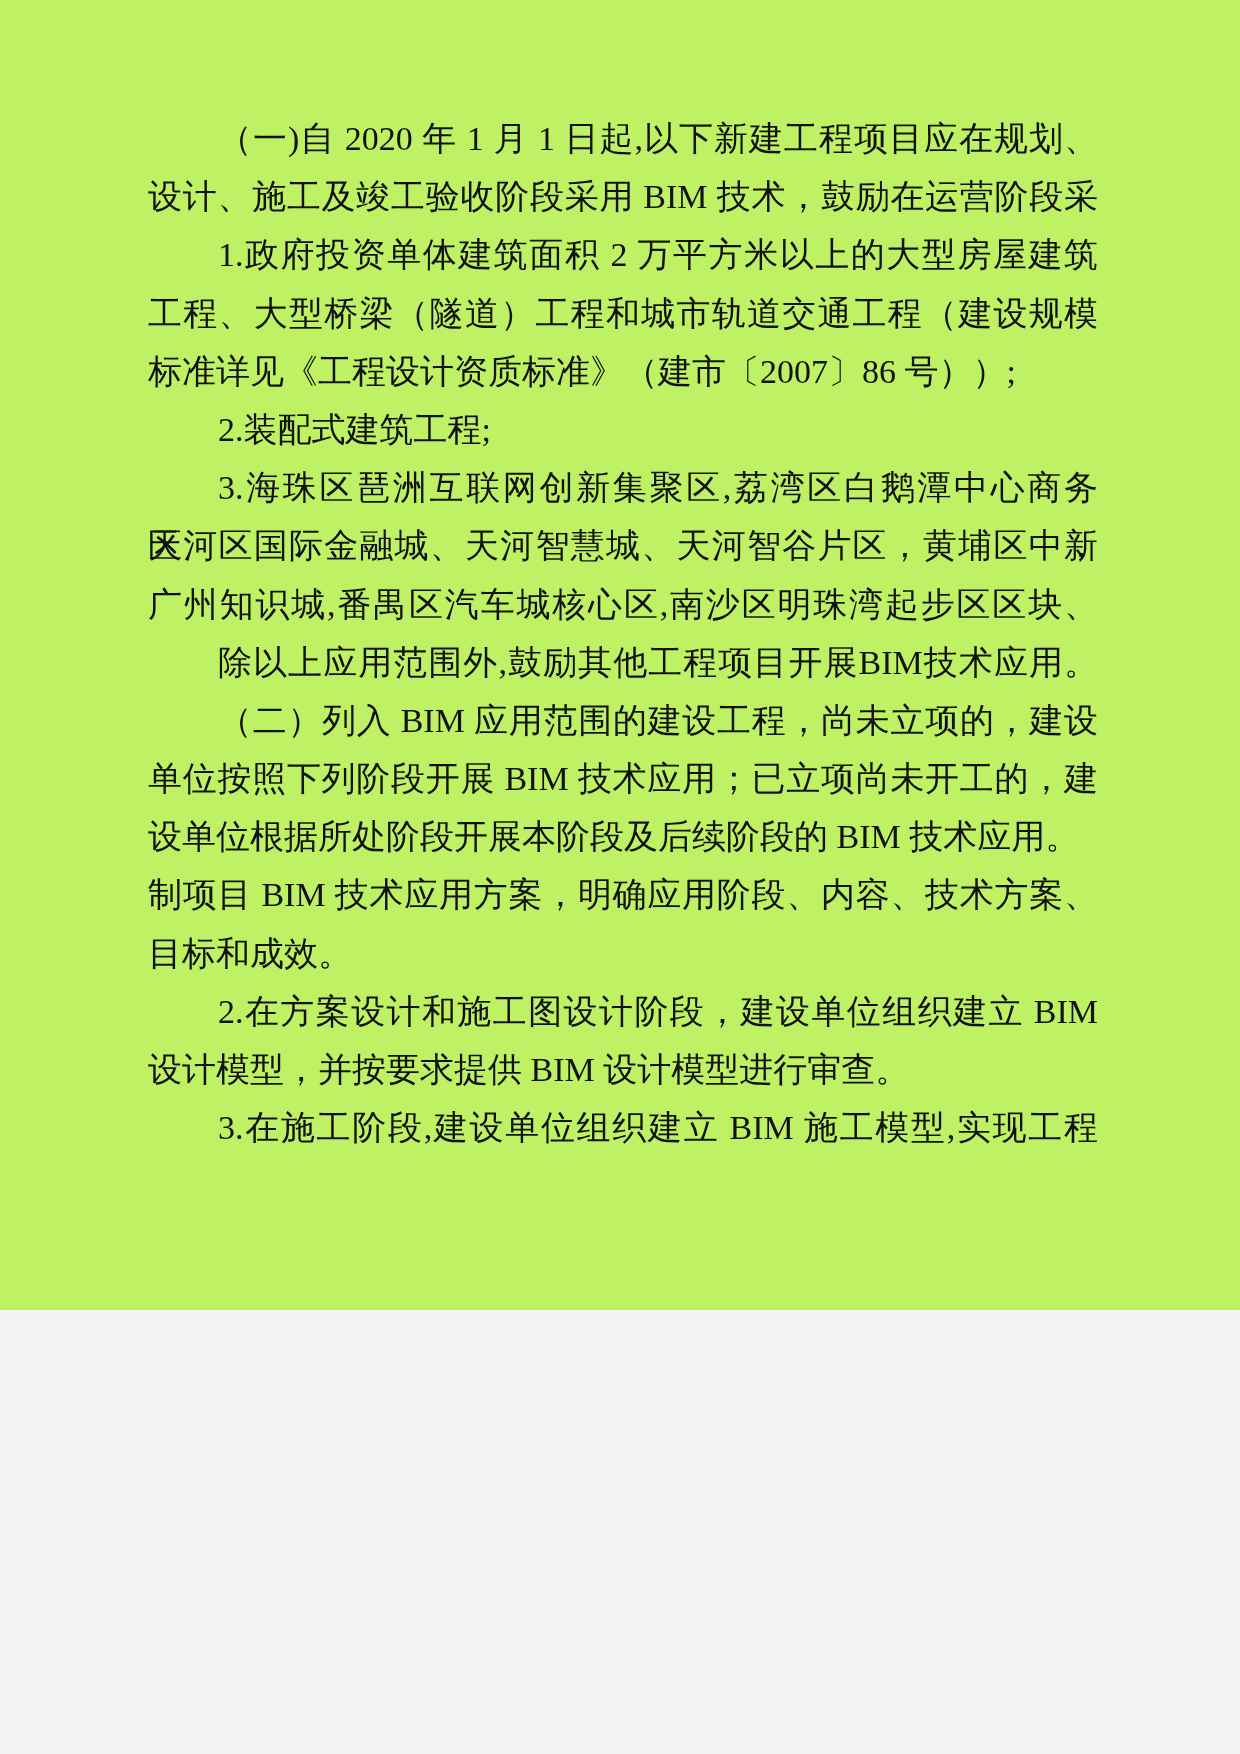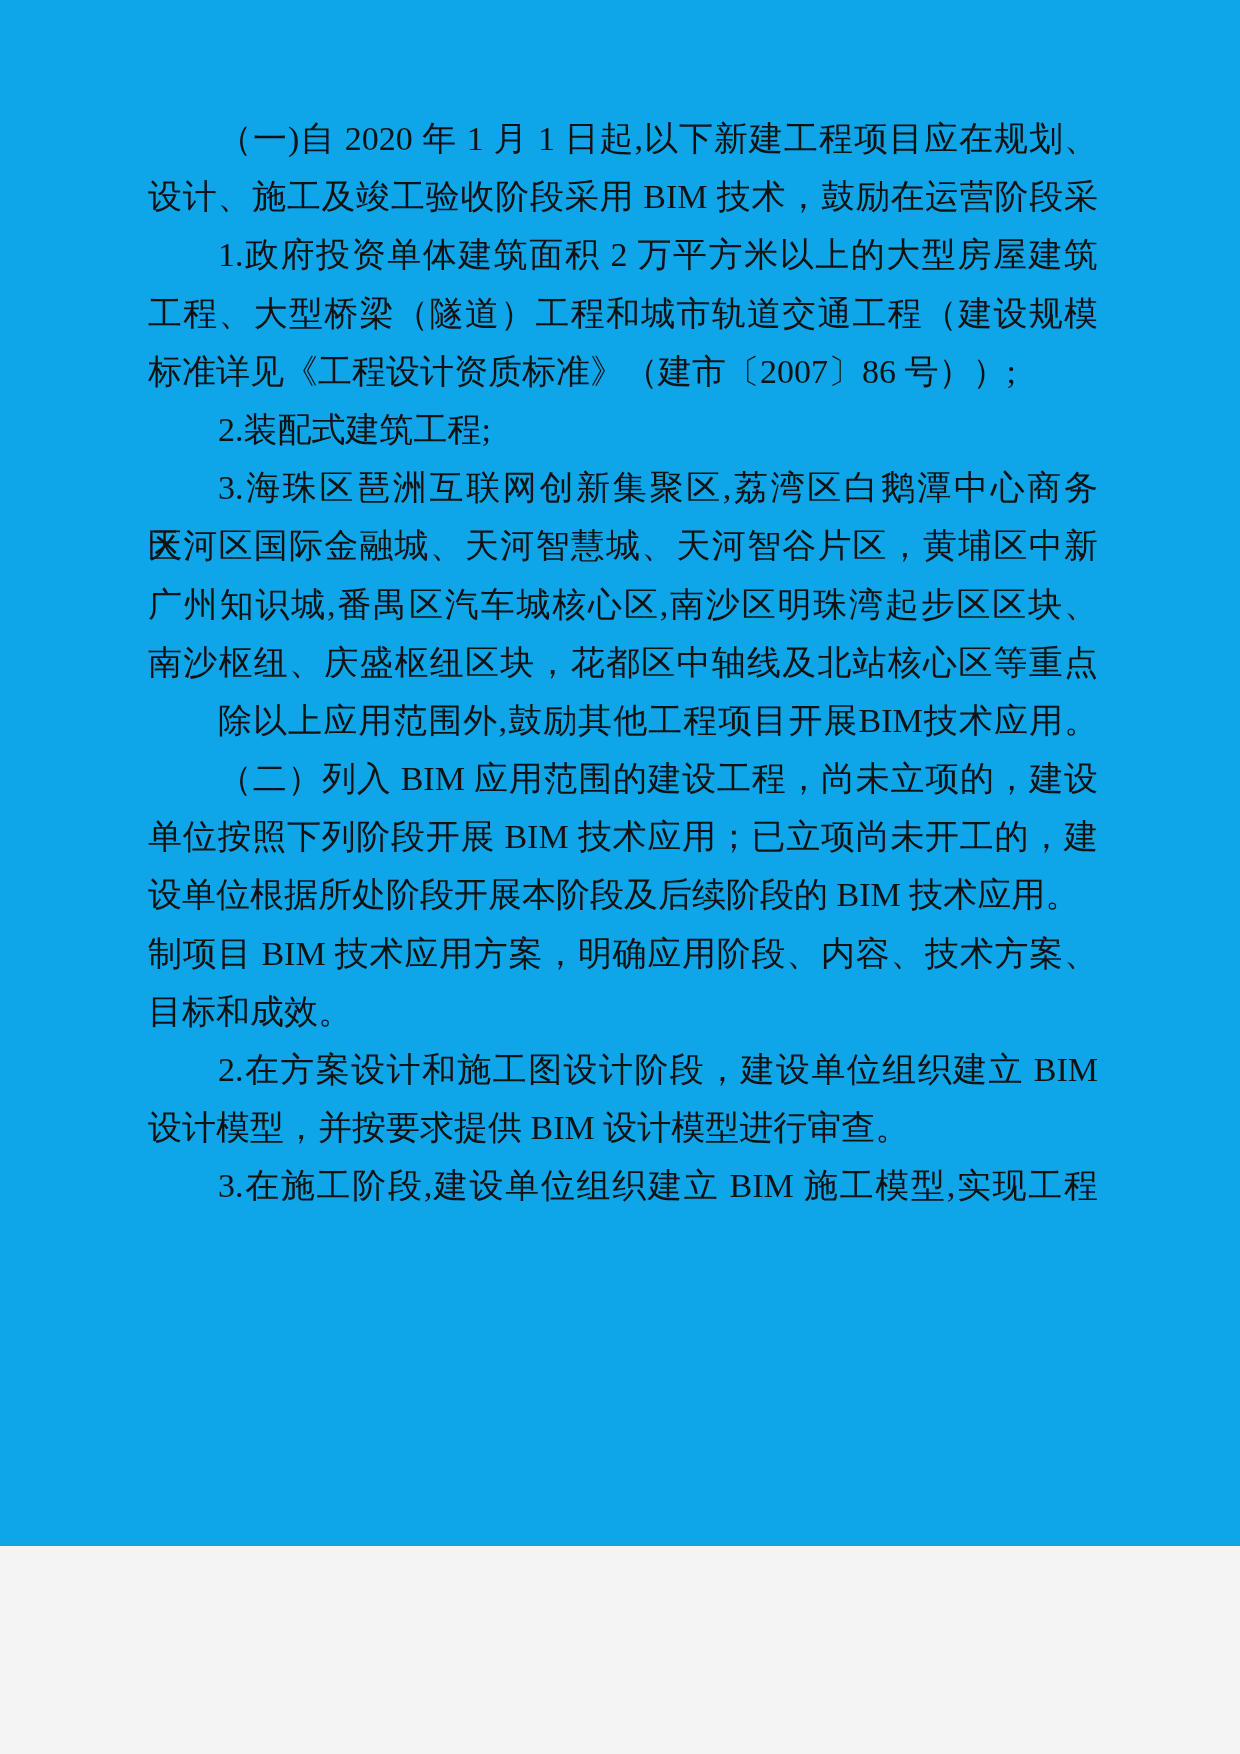--- a/index.html
+++ b/index.html
@@ -6,22 +6,22 @@
   html, body { margin: 0; padding: 0; }
   body {
     width: 1240px;
     height: 1754px;
     background: #f4f4f4;
     font-family: "Liberation Serif", serif;
   }
   .page {
     position: relative;
     width: 1240px;
-    height: 1546px;
-    background: #0ea5e9;
+    height: 1310px;
+    background: #bef264;
     color: #121212;
     overflow: hidden;
   }
   .content {
     position: absolute;
     left: 148px;
     top: 110px;
     width: 950px;
   }
   .line {
@@ -56,21 +56,20 @@
   <div class="content">
     <div class="line cont indent">（一)自 2020 年 1 月 1 日起,以下新建工程项目应在规划、</div>
     <div class="line cont">设计、施工及竣工验收阶段采用 BIM 技术，鼓励在运营阶段采</div>
     <div class="line cont indent">1.政府投资单体建筑面积 2 万平方米以上的大型房屋建筑</div>
     <div class="line cont">工程、大型桥梁（隧道）工程和城市轨道交通工程（建设规模</div>
     <div class="line">标准详见《工程设计资质标准》（建市〔2007〕86 号））;</div>
     <div class="line indent">2.装配式建筑工程;</div>
     <div class="line cont indent">3.海珠区琶洲互联网创新集聚区,荔湾区白鹅潭中心商务区，</div>
     <div class="line cont">天河区国际金融城、天河智慧城、天河智谷片区，黄埔区中新</div>
     <div class="line cont">广州知识城,番禺区汽车城核心区,南沙区明珠湾起步区区块、</div>
-    <div class="line cont">南沙枢纽、庆盛枢纽区块，花都区中轴线及北站核心区等重点</div>
     <div class="line cont indent">除以上应用范围外,鼓励其他工程项目开展BIM技术应用。</div>
     <div class="line cont indent">（二）列入 BIM 应用范围的建设工程，尚未立项的，建设</div>
     <div class="line cont">单位按照下列阶段开展 BIM 技术应用；已立项尚未开工的，建</div>
     <div class="line">设单位根据所处阶段开展本阶段及后续阶段的 BIM 技术应用。</div>
     <div class="line cont">制项目 BIM 技术应用方案，明确应用阶段、内容、技术方案、</div>
     <div class="line">目标和成效。</div>
     <div class="line cont indent">2.在方案设计和施工图设计阶段，建设单位组织建立 BIM</div>
     <div class="line">设计模型，并按要求提供 BIM 设计模型进行审查。</div>
     <div class="line cont indent">3.在施工阶段,建设单位组织建立 BIM 施工模型,实现工程</div>
   </div>

